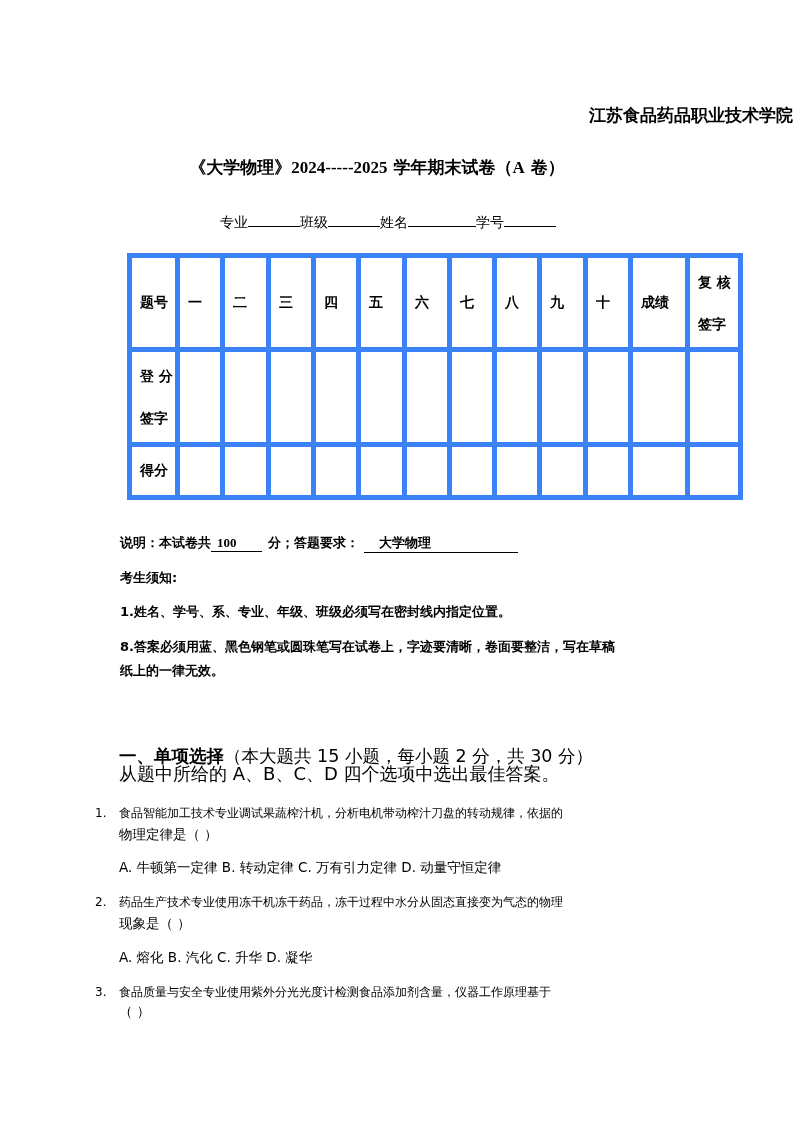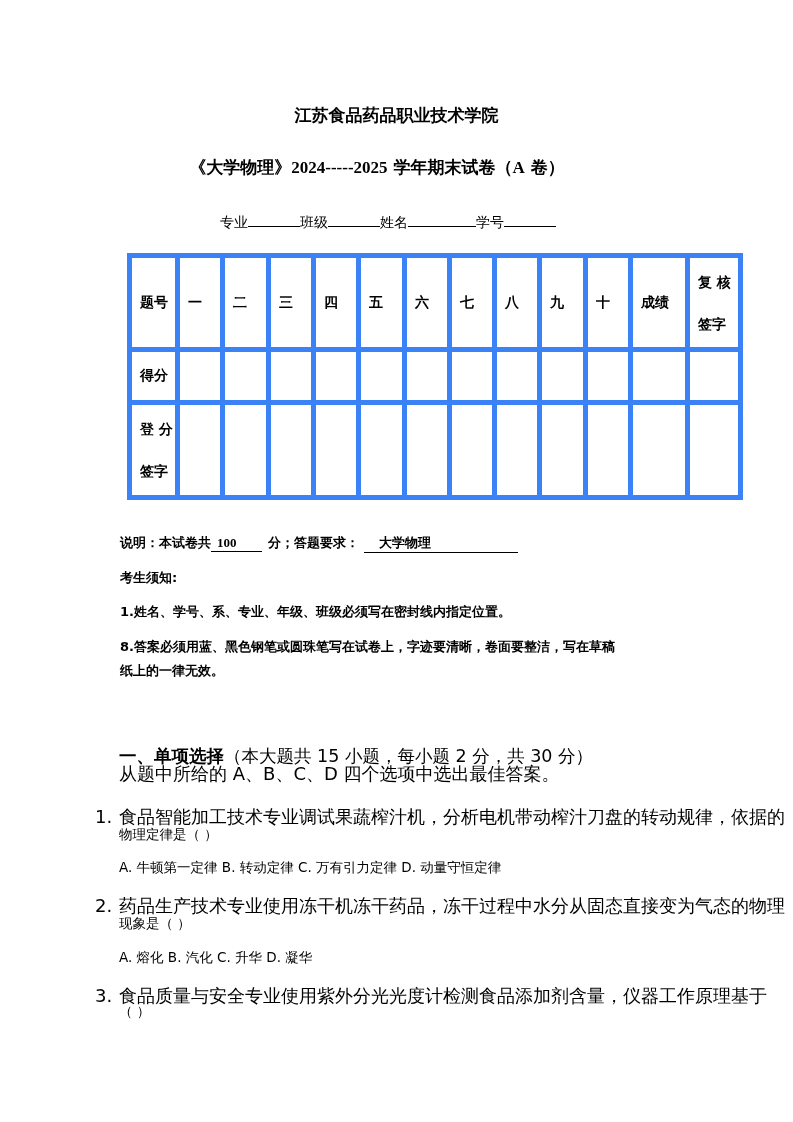--- a/index.html
+++ b/index.html
@@ -1,32 +1,32 @@
 <!DOCTYPE html>
 <html><head>
 <meta charset="utf-8">
 <style>
   html, body { margin:0; padding:0; background:#ffffff; }
   body { width:793px; height:1122px; position:relative; overflow:hidden; color:#000;
          font-family:"DejaVu Sans","Liberation Sans",sans-serif; }
   .abs { position:absolute; white-space:nowrap; }
-  .title1 { left:0; width:793px; top:104px; text-align:center; font-size:17px; font-weight:bold; }
+  .title1 { left:0; width:793px; top:104px; text-align:right; font-size:17px; font-weight:bold; }
   .title2 { left:0; width:754px; top:156px; text-align:center; font-size:17px; font-weight:bold;
             font-family:"Liberation Serif","DejaVu Serif",serif; }
   .title2 .cn { font-family:"DejaVu Sans",sans-serif; }
   .info { left:220px; top:212px; font-size:14px; }
   .info .blank { display:inline-block; border-bottom:1px solid #000; height:14px; vertical-align:baseline; }
   table.score { position:absolute; left:127px; top:253px; border-collapse:collapse; table-layout:fixed; }
   table.score td { border:5px solid #3b82f6; padding:0 0 0 8px; font-size:14px; font-weight:bold; vertical-align:middle; }
   .note { left:120px; font-size:13px; font-weight:bold; }
   .ul { display:inline-block; border-bottom:1px solid #000; }
   .sec { left:119px; top:706px; font-size:17.5px; font-weight:bold;margin-top:38px; }
   .sec .plain { font-weight:normal; }
   .intro { left:119px; top:762px; font-size:18px; }
-  .q { left:95px; font-size:18px; }
+  .q { left:95px; font-size:12px; }
   .q .num { display:inline-block; width:24px; }
   .q2 { left:119px; font-size:13.5px; }
 </style>
 </head>
 <body>
 
 <div class="abs title1">江苏食品药品职业技术学院</div>
 
 <div class="abs title2">
   <span class="cn">《大学物理》</span><span>2024-----2025</span><span class="cn"> 学年期末试卷（</span><span>A</span><span class="cn"> 卷）</span>
@@ -64,40 +64,40 @@
     <td>七</td>
     <td>八</td>
     <td>九</td>
     <td>十</td>
     <td>成绩</td>
     <td style="line-height:42px;vertical-align:top;padding-top:3px">
       <div>复 核</div>
       <div>签字</div>
     </td>
   </tr>
-  <tr style="height:53px">
-    <td>得分</td>
+  <tr style="height:95px">
+    <td style="line-height:42px">
+      <div>登 分</div>
+      <div>签字</div>
+    </td>
     <td></td>
         <td></td>
     <td></td>
         <td></td>
     <td></td>
         <td></td>
     <td></td>
         <td></td>
     <td></td>
         <td></td>
     <td></td>
         <td></td>
   </tr>
-  <tr style="height:95px">
-    <td style="line-height:42px">
-      <div>登 分</div>
-      <div>签字</div>
-    </td>
+  <tr style="height:53px">
+    <td>得分</td>
     <td></td>
         <td></td>
     <td></td>
         <td></td>
     <td></td>
         <td></td>
     <td></td>
         <td></td>
     <td></td>
         <td></td>

